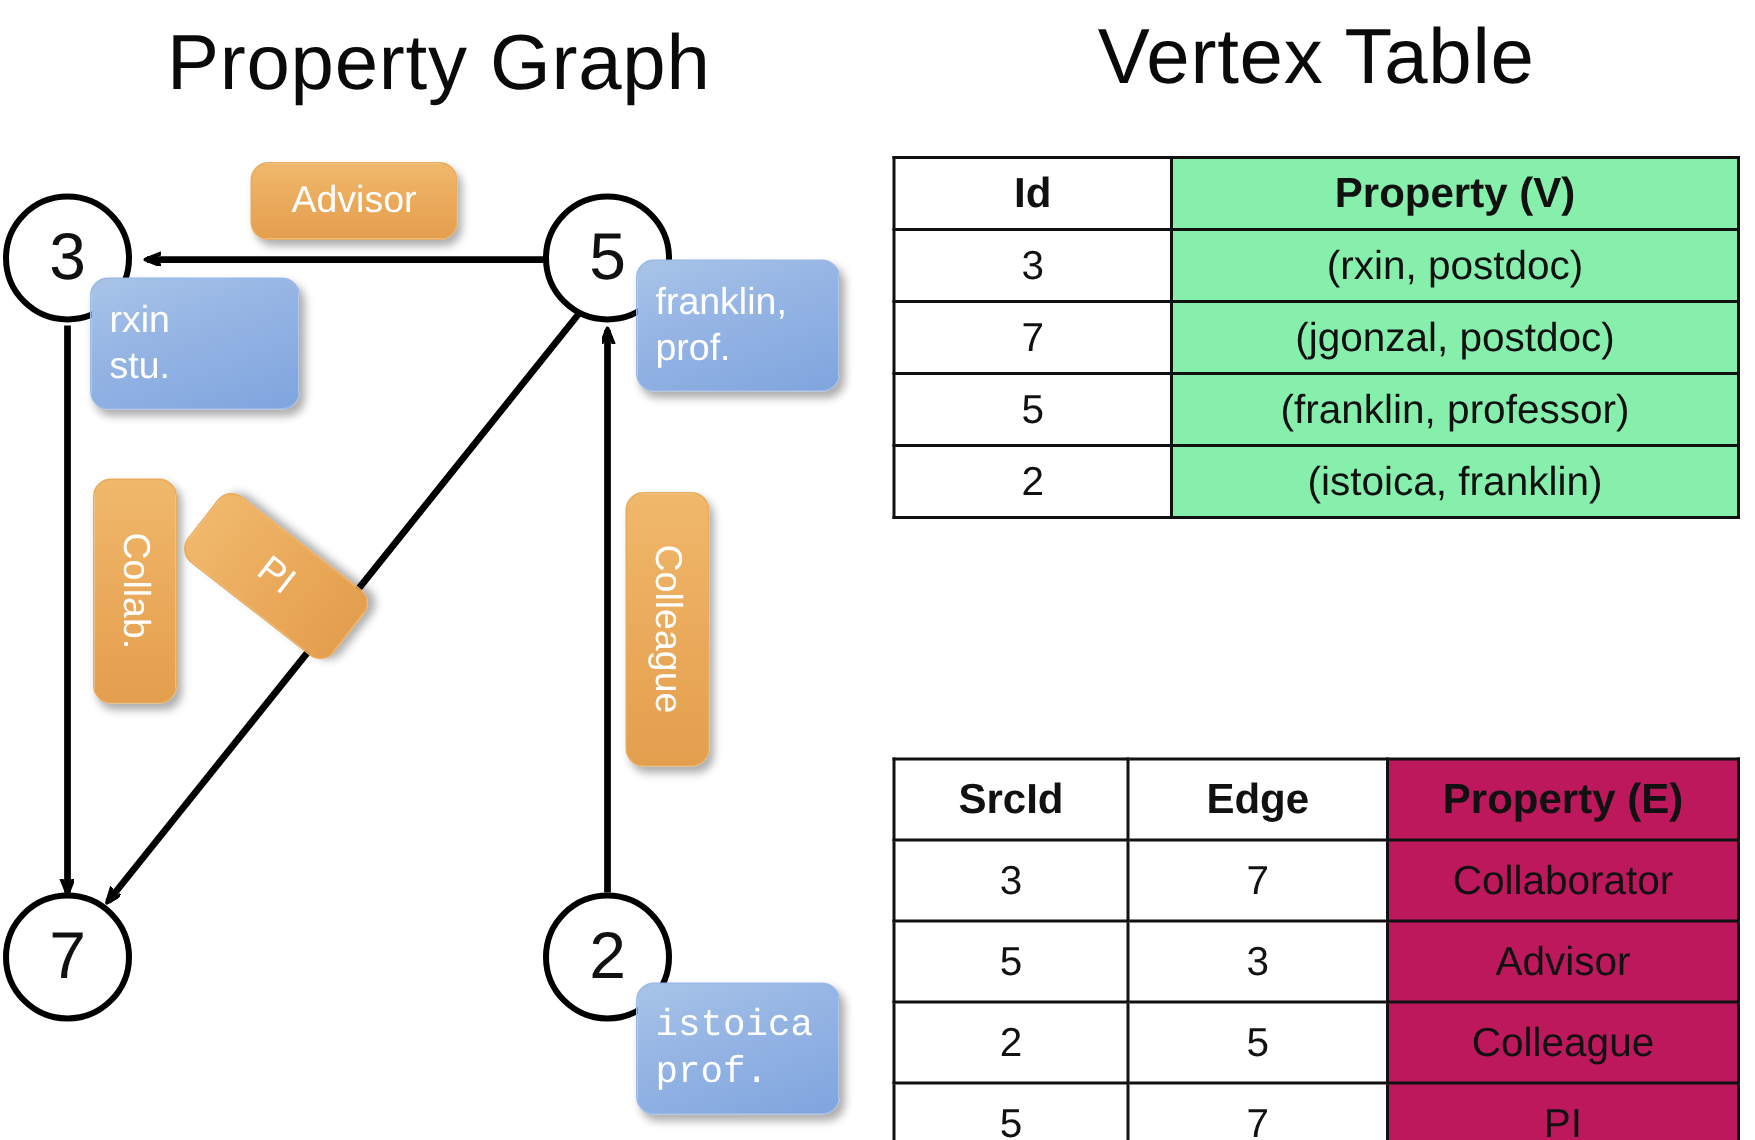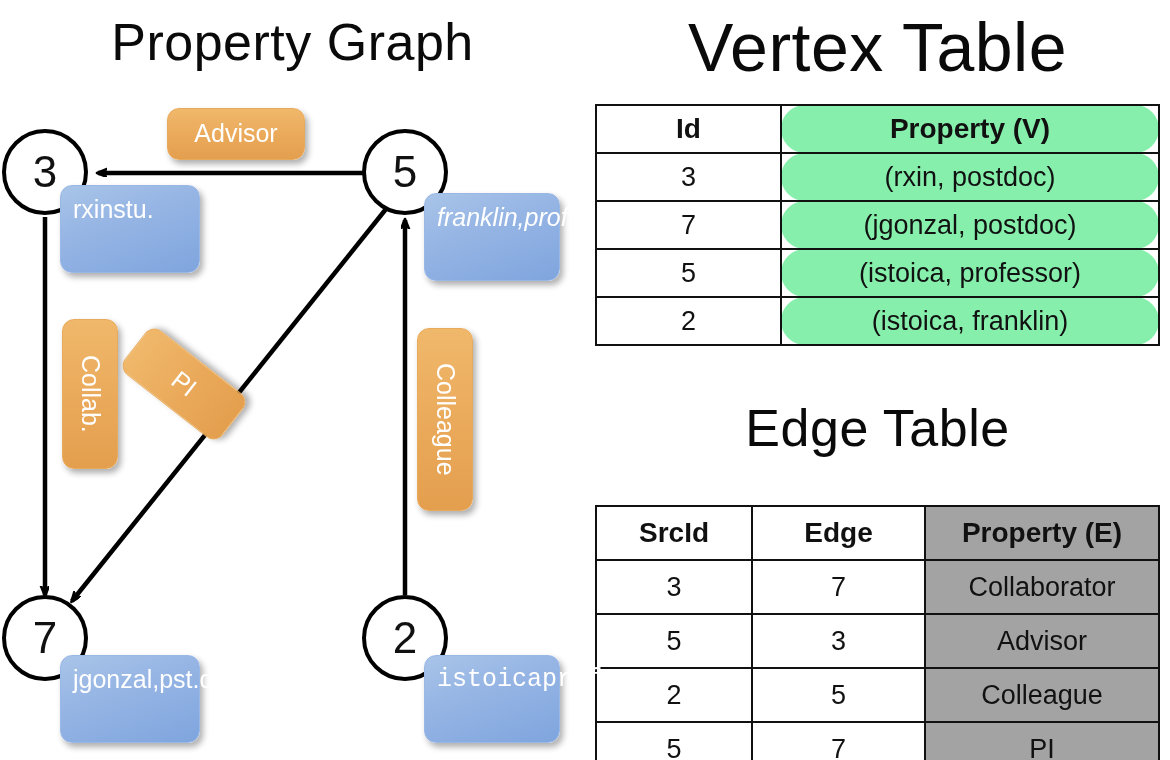--- a/index.html
+++ b/index.html
@@ -11,21 +11,21 @@
   .stage{position:absolute;left:0;top:0;width:1170px;height:760px;padding-left:25px;}
 
   
   .title{
     position:absolute;text-align:center;
     font-family:"Liberation Sans", sans-serif;
     font-weight:300;color:#0a0a0a;
     letter-spacing:0.5px;white-space:nowrap;
   }
   #pg-title{left:0;top:12px;width:585px;font-size:52px;}
-  #vt-title{left:585px;top:8px;width:585px;font-size:68px;}
+  #vt-title{left:585px;top:8px;width:585px;font-size:52px;}
   #et-title{left:585px;top:398px;width:585px;font-size:52px;}
 
   
   #graph{position:absolute;left:0;top:95px;width:585px;height:665px;}
   #edges{position:absolute;left:0;top:0;width:585px;height:665px;}
 
   .vnode{
     position:absolute;width:86px;height:86px;border-radius:50%;
     border:4px solid #000;background:#fff;box-sizing:border-box;
     display:flex;align-items:center;justify-content:center;
@@ -34,55 +34,55 @@
 
   .pbox{
     position:absolute;box-sizing:border-box;border-radius:12px;
     color:#ffffff;display:flex;align-items:center;justify-content:flex-start;
     box-shadow:3px 4px 6px rgba(0,0,0,0.32);
     z-index:4;line-height:1.25;
   }
   .pbox.blue{
     background:linear-gradient(160deg,#a8c4e8 0%,#96b5e4 40%,#7fa5de 100%);
     border:1px solid #9ab8e6;
-    padding:8px 12px;font-size:25px;flex-direction:row;align-items:flex-start;
+    padding:8px 12px;font-size:25px;flex-direction:column;align-items:flex-start;
+    justify-content:center;
   }
   .pbox.orange{
     background:linear-gradient(180deg,#f0b86b 0%,#eaa95a 55%,#e39f4e 100%);
     border:1px solid #e8ab5c;
     font-size:25px;align-items:center;justify-content:center;
   }
   .vert-text{writing-mode:vertical-rl;text-orientation:mixed;white-space:nowrap;}
 
   
   .tbl{position:absolute;border-collapse:collapse;table-layout:fixed;}
   .tbl td,.tbl th{
     border:2px solid #111;
     text-align:center;vertical-align:middle;
     font-weight:400;font-size:27px;color:#111;
     padding:0;
   }
   .tbl th{font-weight:700;font-size:28px;}
 
   #vertex-table{left:595px;top:104px;width:563px;}
-  #vertex-table td,#vertex-table th{height:46px;border-radius:24px;}
+  #vertex-table td,#vertex-table th{height:46px;}
   #vertex-table .c-prop{background:#86efac;}
 
   #edge-table{left:595px;top:505px;width:563px;}
   #edge-table td,#edge-table th{height:52px;}
-  #edge-table .c-prop{background:#a3a3a3;}
+  #edge-table .c-prop{background:#be185d;}
 </style>
 </head>
 <body>
 
 <div class="stage">
 
   <div class="title" id="pg-title">Property Graph</div>
   <div class="title" id="vt-title">Vertex Table</div>
-  <div class="title" id="et-title">Edge Table</div>
 
   <div id="graph">
 
     <svg id="edges" viewBox="0 0 585 665">
       <defs>
         <marker id="ah" markerWidth="12" markerHeight="12" refX="9" refY="4" orient="auto" markerUnits="userSpaceOnUse">
           <path d="M0,0 L10,4 L0,8" fill="none" stroke="#000" stroke-width="2.6" stroke-linecap="round" stroke-linejoin="round"></path>
         </marker>
       </defs>
 
@@ -98,29 +98,25 @@
     <div class="vnode" style="left:2px;top:34px;">3</div>
     <div class="vnode" style="left:362px;top:34px;">5</div>
     <div class="vnode" style="left:2px;top:500px;">7</div>
     <div class="vnode" style="left:362px;top:500px;">2</div>
 
     <div class="pbox blue" style="left:60px;top:90px;width:140px;height:88px;">
       <span>rxin</span>
       <span>stu.</span>
     </div>
 
-    <div class="pbox blue" style="left:424px;top:98px;width:136px;height:88px;font-style:italic;">
+    <div class="pbox blue" style="left:424px;top:78px;width:136px;height:88px;">
       <span>franklin,</span>
       <span>prof.</span>
     </div>
 
-    <div class="pbox blue" style="left:60px;top:560px;width:140px;height:88px;">
-      <span>jgonzal,</span>
-      <span>pst.doc.</span>
-    </div>
 
     <div class="pbox blue" style="left:424px;top:560px;width:136px;height:88px;font-family:Liberation Mono, monospace;">
       <span>istoica</span>
       <span>prof.</span>
     </div>
 
     <div class="pbox orange" style="left:167px;top:13px;width:138px;height:52px;">
       <span>Advisor</span>
     </div>
 
@@ -152,21 +148,21 @@
       <tr>
         <td>3</td>
         <td class="c-prop">(rxin, postdoc)</td>
       </tr>
       <tr>
         <td>7</td>
         <td class="c-prop">(jgonzal, postdoc)</td>
       </tr>
       <tr>
         <td>5</td>
-        <td class="c-prop">(istoica, professor)</td>
+        <td class="c-prop">(franklin, professor)</td>
       </tr>
       <tr>
         <td>2</td>
         <td class="c-prop">(istoica, franklin)</td>
       </tr>
     </tbody>
   </table>
 
   <table class="tbl" id="edge-table">
     <colgroup>

